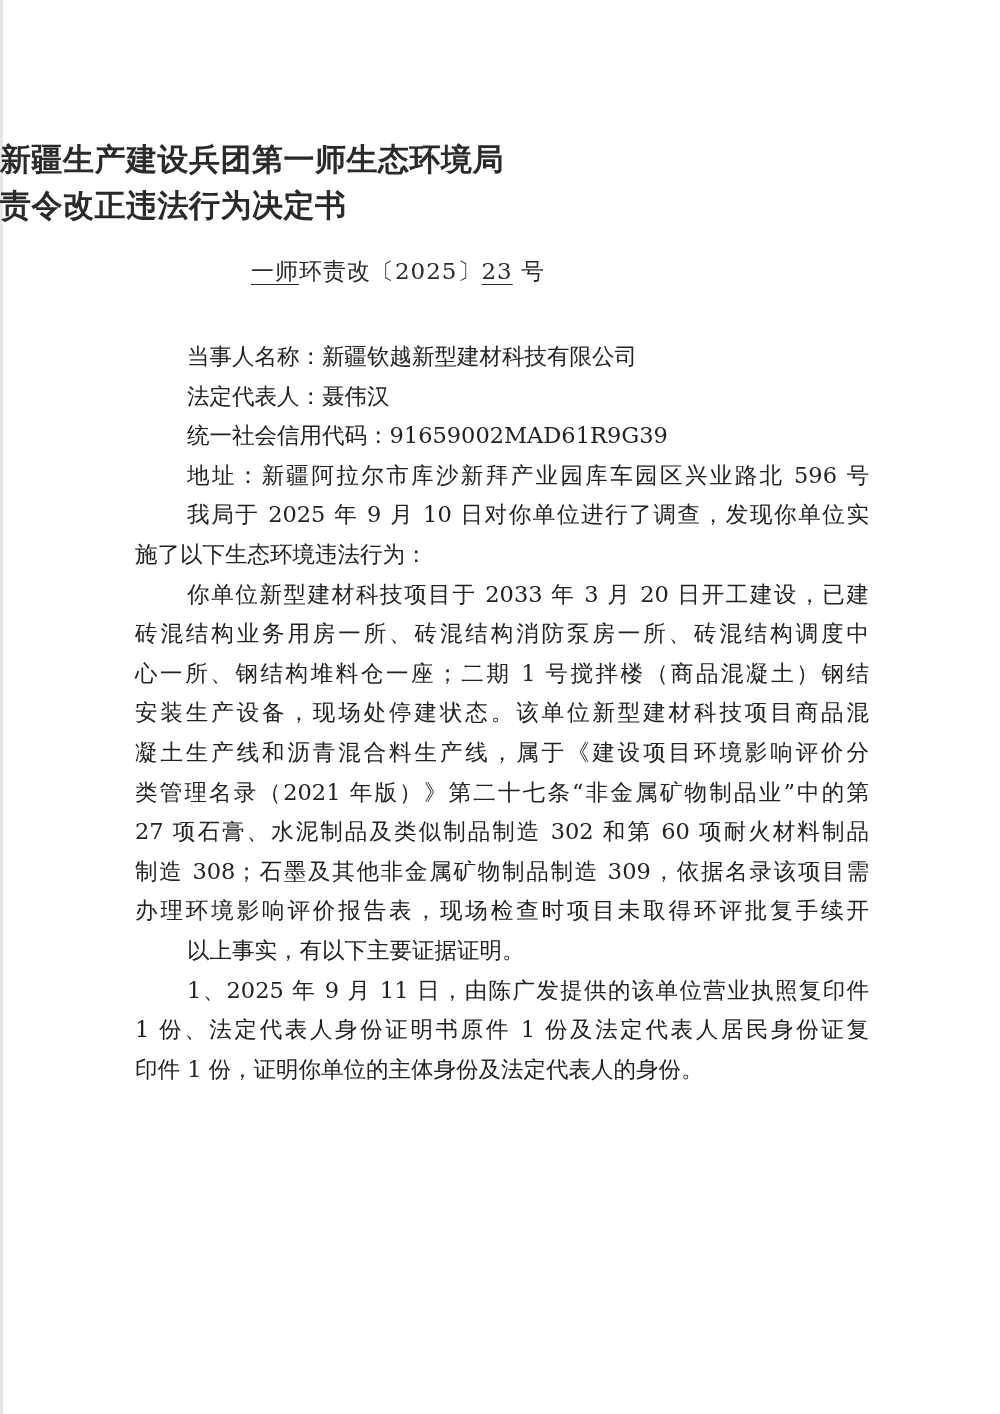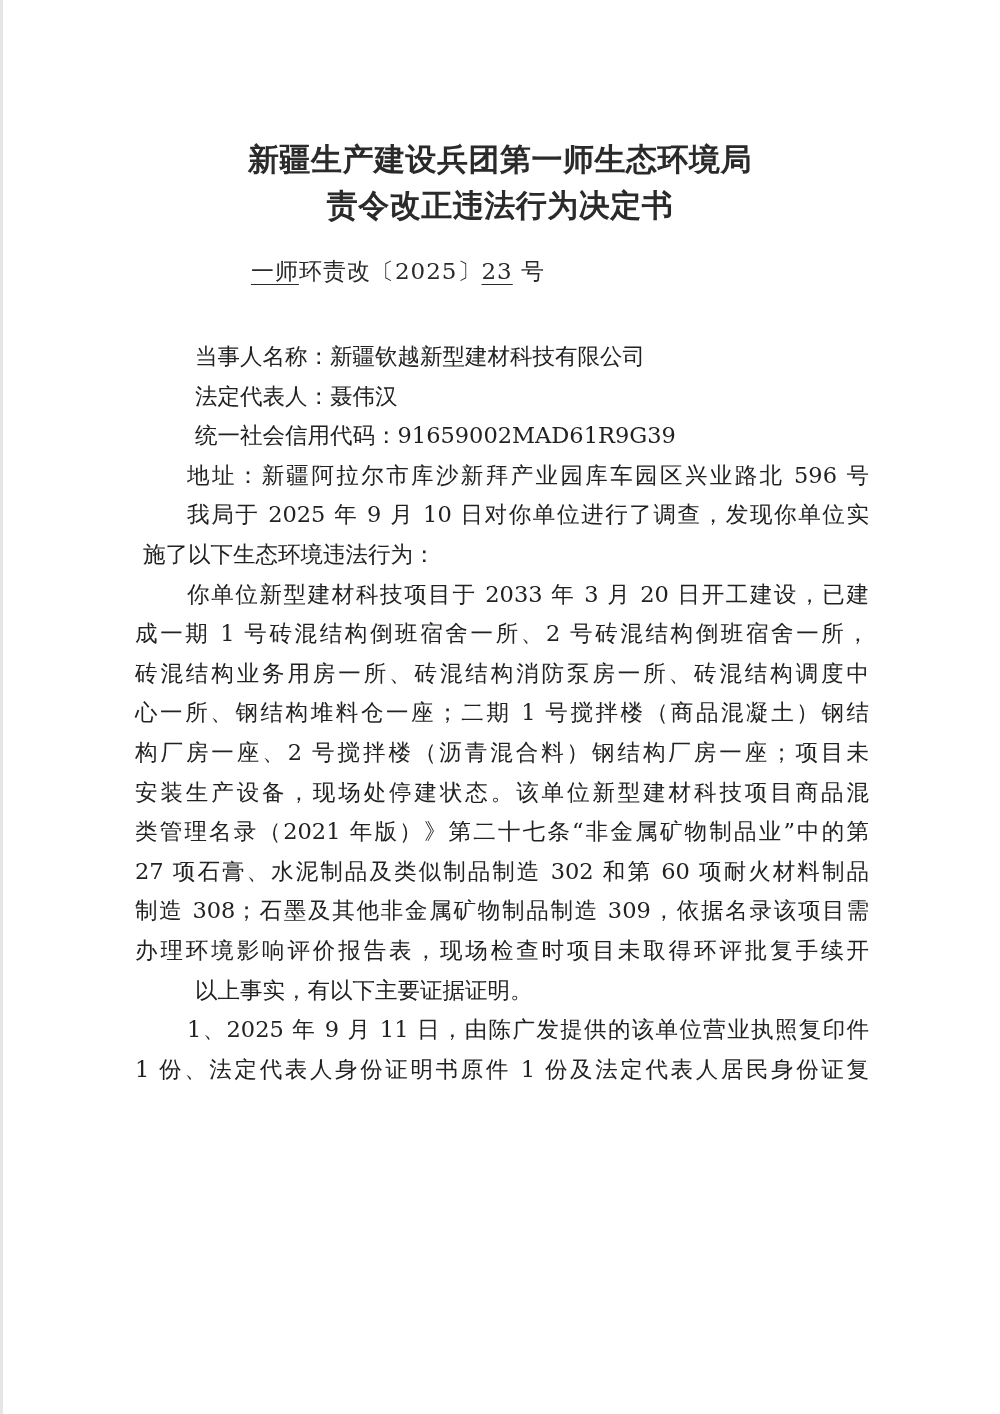--- a/index.html
+++ b/index.html
@@ -24,21 +24,20 @@
   .left-edge {
     position: absolute;
     left: 0; top: 0;
     width: 3px; height: 1414px;
     background: #e6e6e6;
   }
   .title {
     position: absolute;
     left: 0;
     width: 1000px;
-    text-align: center;
     font-family: Liberation Serif, serif;
     font-weight: bold;
     font-size: 31px;
     color: #2a2a2a;
     letter-spacing: 0.5px;
     line-height: 46px;
   }
   .title.l1 { top: 137px; }
   .title.l2 { top: 183px; }
   .docno {
@@ -67,21 +66,21 @@
     color: #222;
   }
   .line {
     display: block;
     height: 39.6px;
     white-space: nowrap;
     text-align: justify;
     text-align-last: justify;
   }
   .line.indent { padding-left: 52px; }
-  .line.last { text-align-last: left; margin-left: 8px; }
+  .line.last { text-align-last: left; }
 </style>
 </head>
 <body>
 
 <div class="page">
   <div class="left-edge"></div>
 
   <div class="title l1">新疆生产建设兵团第一师生态环境局</div>
   <div class="title l2">责令改正违法行为决定书</div>
 
@@ -99,26 +98,26 @@
     <div class="line indent last">
       <span>统一社会信用代码：</span><span>91659002MAD61R9G39</span>
     </div>
     <div class="line indent">
       <span>地址：</span><span>新疆阿拉尔市库沙新拜产业园库车园区兴业路北 596 号</span>
     </div>
 
     <div class="line indent">我局于 2025 年 9 月 10 日对你单位进行了调查，发现你单位实</div>
     <div class="line last">施了以下生态环境违法行为：</div>
     <div class="line indent">你单位新型建材科技项目于 2033 年 3 月 20 日开工建设，已建</div>
-    <div class="line">成一期 1 号砖混结构倒班宿舍一所、2 号砖混结构倒班宿舍一所，</div>
     <div class="line">砖混结构业务用房一所、砖混结构消防泵房一所、砖混结构调度中</div>
     <div class="line">心一所、钢结构堆料仓一座；二期 1 号搅拌楼（商品混凝土）钢结</div>
-    <div class="line">构厂房一座、2 号搅拌楼（沥青混合料）钢结构厂房一座；项目未</div>
     <div class="line">安装生产设备，现场处停建状态。该单位新型建材科技项目商品混</div>
+    <div class="line">凝土生产线和沥青混合料生产线，属于《建设项目环境影响评价分</div>
     <div class="line">类管理名录（2021 年版）》第二十七条“非金属矿物制品业”中的第</div>
     <div class="line">27 项石膏、水泥制品及类似制品制造 302 和第 60 项耐火材料制品</div>
     <div class="line">制造 308；石墨及其他非金属矿物制品制造 309，依据名录该项目需</div>
     <div class="line">办理环境影响评价报告表，现场检查时项目未取得环评批复手续开</div>
     <div class="line indent last">以上事实，有以下主要证据证明。</div>
     <div class="line indent">1、2025 年 9 月 11 日，由陈广发提供的该单位营业执照复印件</div>
     <div class="line">1 份、法定代表人身份证明书原件 1 份及法定代表人居民身份证复</div>
+    <div class="line last">印件 1 份，证明你单位的主体身份及法定代表人的身份。</div>
   </div>
 </div>
 
 </body></html>

